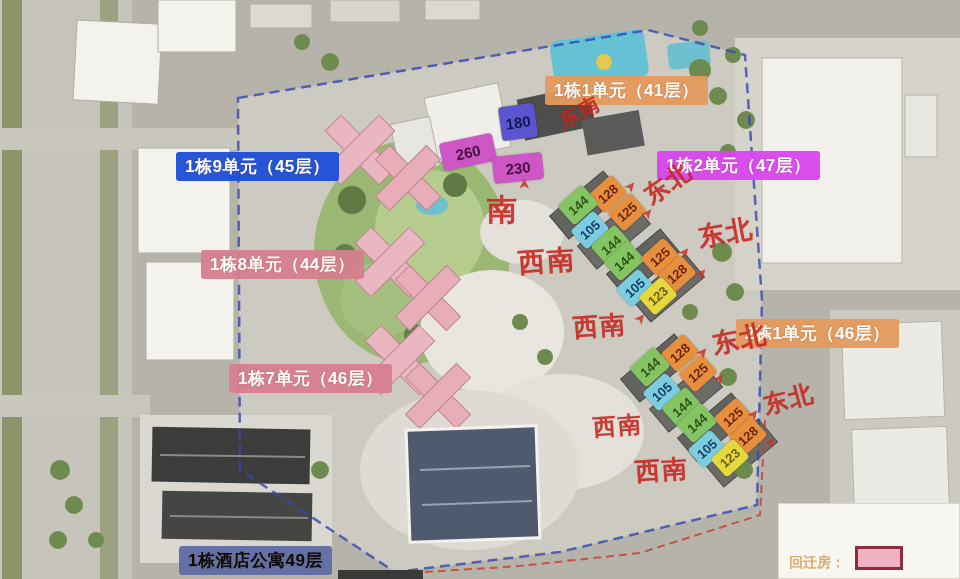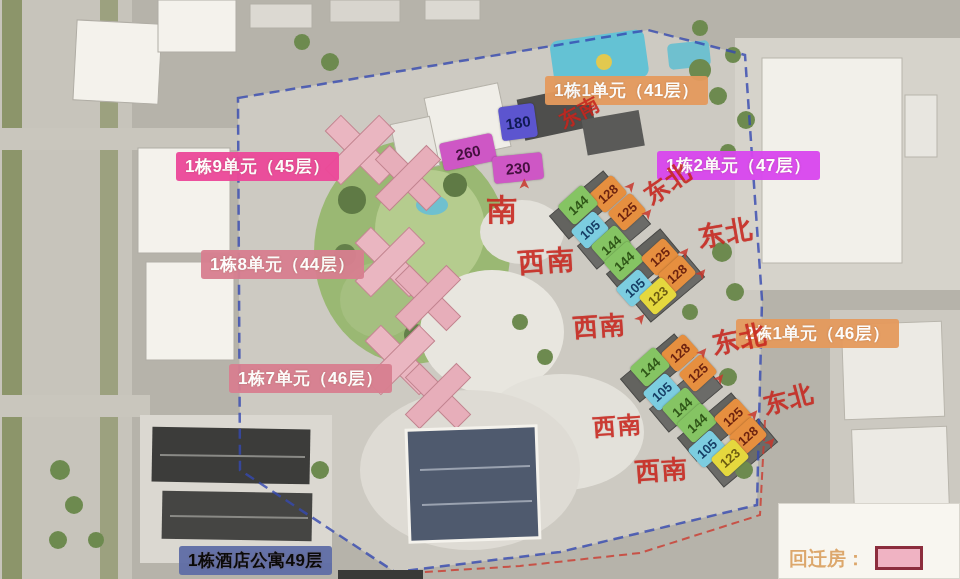--- a/index.html
+++ b/index.html
@@ -25,21 +25,21 @@
     transform-origin:center;opacity:.88;letter-spacing:2px;
     text-shadow:0 0 1px rgba(160,20,10,.5);
   }
   .red-arrow{position:absolute;font-size:15px;line-height:1;opacity:.85;}
   .legend{
     position:absolute;left:778px;top:503px;width:182px;height:76px;z-index:6;
     background:#f8f6f0;border:1px solid #d8d5cd;box-sizing:border-box;
     display:flex;align-items:flex-end;justify-content:flex-start;
     padding:0 8px 6px 10px;gap:10px;
   }
-  .legend-title{color:#d89a55;font-weight:bold;font-size:19px;opacity:.85;}
+  .legend-title{color:#d89a55;font-weight:bold;font-size:14px;opacity:.85;}
   .legend-swatch{width:42px;height:18px;margin-bottom:2px;}
 </style>
 </head>
 <body>
 
 <div class="map">
 
   <svg class="scenery" width="960" height="579" viewBox="0 0 960 579">
 
     <rect x="0" y="0" width="132" height="579" fill="#c7c4bb"></rect>
@@ -203,21 +203,21 @@
       <div class="red-arrow" style="left: 640px; top: 318px; color: rgb(200, 55, 44); transform: translate(-50%, -50%) rotate(-50deg);">➤</div>
       <div class="red-arrow" style="left: 702px; top: 352px; color: rgb(200, 55, 44); transform: translate(-50%, -50%) rotate(-50deg);">➤</div>
       <div class="red-arrow" style="left: 719px; top: 378px; color: rgb(200, 55, 44); transform: translate(-50%, -50%) rotate(-50deg);">➤</div>
       <div class="red-arrow" style="left: 753px; top: 414px; color: rgb(200, 55, 44); transform: translate(-50%, -50%) rotate(-50deg);">➤</div>
       <div class="red-arrow" style="left: 770px; top: 442px; color: rgb(200, 55, 44); transform: translate(-50%, -50%) rotate(-50deg);">➤</div>
     </div>
   <div class="layer" id="labels-layer">
       <div class="bld-label" style="left: 545px; top: 76px; background: rgb(229, 154, 93); color: rgb(255, 255, 255);">1栋1单元（41层）</div>
       <div class="bld-label" style="left: 657px; top: 151px; background: #d946ef; color: rgb(255, 255, 255);">1栋2单元（47层）</div>
       <div class="bld-label" style="left: 736px; top: 319px; background: rgb(229, 154, 93); color: rgb(255, 255, 255);">2栋1单元（46层）</div>
-      <div class="bld-label" style="left: 176px; top: 152px; background: #ec4899; color: rgb(255, 255, 255);">1栋9单元（45层）</div>
+      <div class="bld-label" style="left: 176px; top: 152px; background: #1d4ed8; color: rgb(255, 255, 255);">1栋9单元（45层）</div>
       <div class="bld-label" style="left: 201px; top: 250px; background: rgb(216, 127, 144); color: rgb(255, 255, 255);">1栋8单元（44层）</div>
       <div class="bld-label" style="left: 229px; top: 364px; background: rgb(216, 127, 144); color: rgb(255, 255, 255);">1栋7单元（46层）</div>
       <div class="bld-label" style="left: 179px; top: 546px; background: rgb(95, 109, 166); color: #000000; text-align: right;">1栋酒店公寓49层</div>
     </div>
   <div class="layer" id="dirs-layer">
       <div class="dir-label" style="left: 580px; top: 112px; font-size: 20px; color: rgb(200, 37, 29); transform: translate(-50%, -50%) rotate(-28deg);">东南</div>
       <div class="dir-label" style="left: 503px; top: 210px; font-size: 30px; color: rgb(200, 37, 29); transform: translate(-50%, -50%) rotate(0deg);">南</div>
       <div class="dir-label" style="left: 547px; top: 261px; font-size: 27px; color: rgb(200, 37, 29); transform: translate(-50%, -50%) rotate(-4deg);">西南</div>
       <div class="dir-label" style="left: 600px; top: 326px; font-size: 25px; color: rgb(200, 37, 29); transform: translate(-50%, -50%) rotate(-4deg);">西南</div>
       <div class="dir-label" style="left: 618px; top: 426px; font-size: 23px; color: rgb(200, 37, 29); transform: translate(-50%, -50%) rotate(-4deg);">西南</div>

